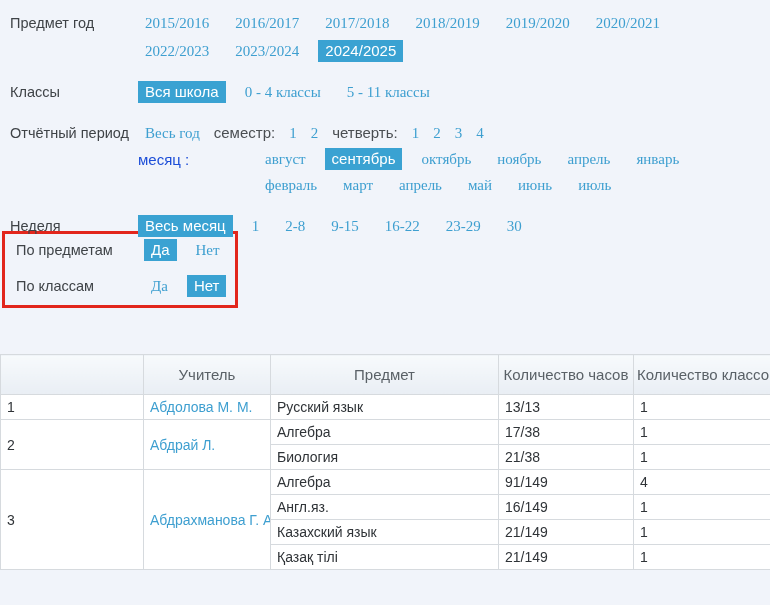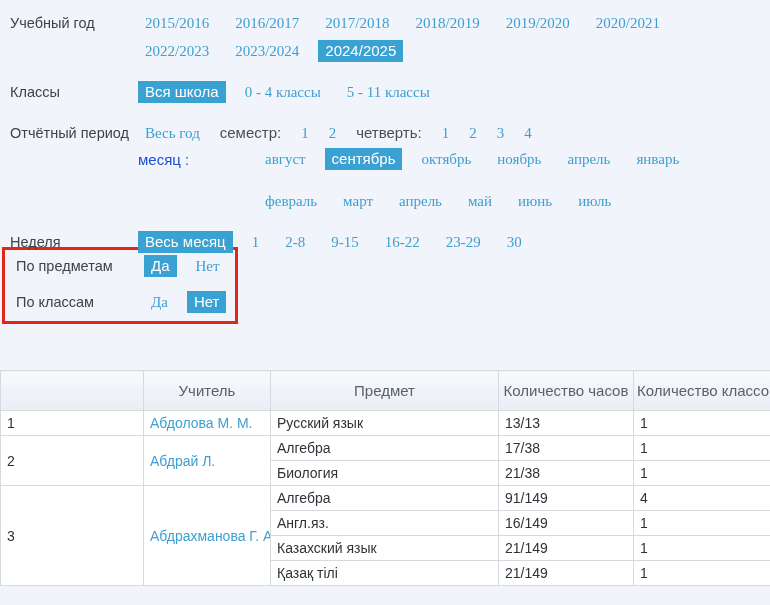--- a/index.html
+++ b/index.html
@@ -12,24 +12,24 @@
   }
   .filters { padding:12px 0 0 10px; }
   .frow { display:flex; align-items:flex-start; margin-bottom:19px; }
   .flabel { flex:0 0 128px; padding-top:3px; font-size:14.5px; color:#3f4347; }
   .fvals { display:flex; flex-wrap:wrap; gap:6px 12px; max-width:604px; align-items:center; }
   .opt { padding:2px 7px; white-space:nowrap; line-height:18px; }
   .lnk { color:var(--link,#3E9FD0); cursor:pointer;font-family:Liberation Serif, serif; }
   .pill { background:var(--accent,#3AA2D2); color:#fff; cursor:pointer; }
   .stat { color:#4a4e52;text-align:center; }
   .period-block { display:flex; flex-direction:column; }
-  .period-line { display:flex; flex-wrap:wrap; gap:6px 6px; align-items:center; margin-bottom:4px; }
+  .period-line { display:flex; flex-wrap:wrap; gap:6px 0; align-items:center; margin-bottom:4px; }
   .month-row { display:flex; align-items:flex-start; }
   .month-label { flex:0 0 120px; padding-top:3px; color:#1d4ed8; }
-  .months { display:flex; flex-wrap:wrap; gap:20px 12px; max-width:500px; }
+  .months { display:flex; flex-wrap:wrap; gap:4px 12px; max-width:500px; }
   .frow-week { margin-bottom:0; }
   .redbox {
     border:3px solid #e2261c;
     width:236px; margin:-6px 16px 0 -8px;
     padding:5px 0 8px 11px;
   }
   .redbox .frow { margin-bottom:14px; }
   .redbox .frow:last-child { margin-bottom:0; }
   .redbox .flabel { flex:0 0 128px; }
 
@@ -49,21 +49,21 @@
   td.c-hours { padding-left:11px; }
   td.c-classes { padding-left:13px; }
   .teacher-link { color:var(--link,#3E9FD0); cursor:pointer; }
 </style>
 </head>
 <body>
 
 <div class="filters">
 
   <div class="frow">
-    <div class="flabel">Учебный год</div>
+    <div class="flabel">Предмет год</div>
     <div class="fvals">
         <span class="opt lnk">2015/2016</span>
         <span class="opt lnk">2016/2017</span>
         <span class="opt lnk">2017/2018</span>
         <span class="opt lnk">2018/2019</span>
         <span class="opt lnk">2019/2020</span>
         <span class="opt lnk">2020/2021</span>
         <span class="opt lnk">2022/2023</span>
         <span class="opt lnk">2023/2024</span>
         <span class="opt pill">2024/2025</span>

